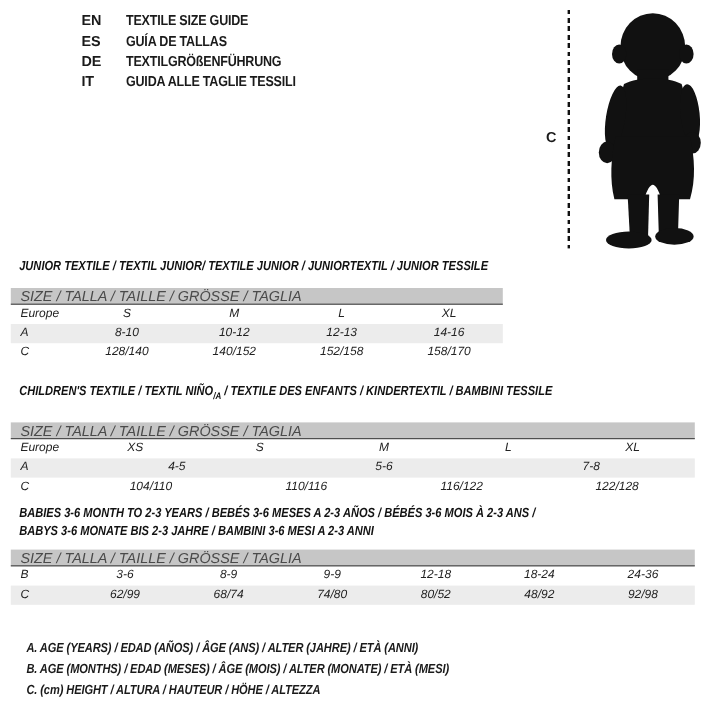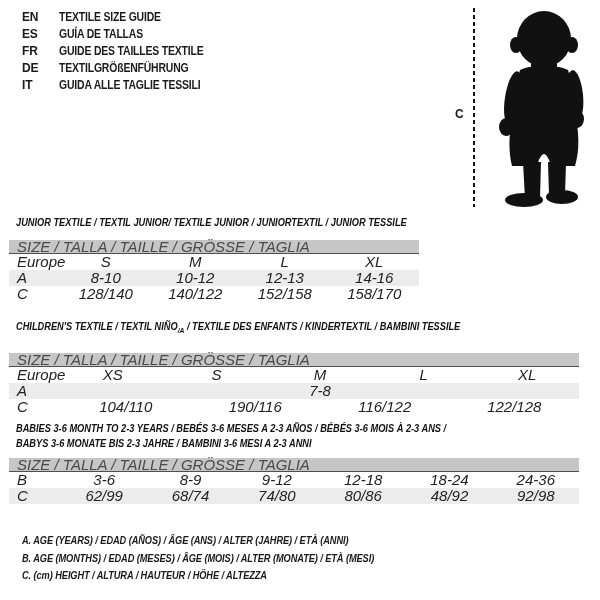--- a/index.html
+++ b/index.html
@@ -8,21 +8,21 @@
     font-family: "Liberation Sans", sans-serif;
     background:#ffffff;
     color:#1a1a1a;
     position:relative;
     overflow:hidden;
   }
   .page { position:absolute; left:0; top:0; width:600px; height:600px; background:#fff; }
 
   
   .lang-list { position:absolute; left:22px; top:9px; }
-  .lang-row { display:flex; height:17px; line-height:17px; font-weight:bold; font-size:12px; white-space:nowrap; }
+  .lang-row { display:flex; height:17px; line-height:17px; font-weight:bold; font-size:12px; white-space:nowrap;margin-left:46px; }
   .lang-code { width:37px; flex:none; letter-spacing:-0.2px; }
   .lang-title { display:inline-block; transform:scaleX(0.87); transform-origin:left center; letter-spacing:-0.2px; }
 
   
   .measure-line {
     position:absolute; left:473px; top:8px; width:2px; height:199px;
     background:repeating-linear-gradient(to bottom, #111 0px, #111 4px, transparent 4px, transparent 7px);
   }
   .measure-label { position:absolute; left:455px; top:107px; font-weight:bold; font-size:12px; }
   .baby-svg { position:absolute; left:486px; top:8px; width:112px; height:200px; }
@@ -31,24 +31,24 @@
   .table-section { position:absolute; left:9px;font-style:italic; }
   .tbl-title {
     font-weight:bold; font-size:11px; color:#111; line-height:13px;
     margin-left:7px; white-space:nowrap;
     transform:scaleX(0.84); transform-origin:left top;
   }
   .tbl-title sub { font-size:8px; }
   .size-grid { width:100%; }
   .thead {
     height:14px; line-height:14px; background:#c6c6c6; color:#4a4a4a;
-    font-size:15px; padding-left:8px; border-bottom:1.5px solid #4f4f4f;
+    font-size:12px; padding-left:8px; border-bottom:1.5px solid #4f4f4f;
     white-space:nowrap;
   }
-  .trow { display:flex; height:16px; line-height:16px; font-size:15px; color:#222; }
+  .trow { display:flex; height:16px; line-height:16px; font-size:10px; color:#222; }
   .trow.shaded { background:#ececec; }
   .tlabel { width:52px; padding-left:8px; flex:none; }
   .tcell { flex:1; text-align:center; }
 
   #junior-section   { top:216px; width:410px; }
   #junior-section   .size-grid { margin-top:11px; }
   #children-section { top:320px; width:570px; }
   #children-section .size-grid { margin-top:16px; }
   #babies-section   { top:421px; width:570px; }
   #babies-section   .tbl-title { line-height:15px; }
@@ -68,24 +68,20 @@
 <div class="page">
 
   <div class="lang-list">
     <div class="lang-row">
       <span class="lang-code">EN</span>
       <span class="lang-title">TEXTILE SIZE GUIDE</span>
     </div>
     <div class="lang-row">
       <span class="lang-code">ES</span>
       <span class="lang-title">GUÍA DE TALLAS</span>
-    </div>
-    <div class="lang-row">
-      <span class="lang-code">FR</span>
-      <span class="lang-title">GUIDE DES TAILLES TEXTILE</span>
     </div>
     <div class="lang-row">
       <span class="lang-code">DE</span>
       <span class="lang-title">TEXTILGRÖßENFÜHRUNG</span>
     </div>
     <div class="lang-row">
       <span class="lang-code">IT</span>
       <span class="lang-title">GUIDA ALLE TAGLIE TESSILI</span>
     </div>
   </div>
@@ -125,73 +121,75 @@
         <div class="trow shaded">
           <span class="tlabel">A</span>
           <span class="tcell">8-10</span>
           <span class="tcell">10-12</span>
           <span class="tcell">12-13</span>
           <span class="tcell">14-16</span>
         </div>
         <div class="trow">
           <span class="tlabel">C</span>
           <span class="tcell">128/140</span>
-          <span class="tcell">140/122</span>
+          <span class="tcell">140/152</span>
           <span class="tcell">152/158</span>
           <span class="tcell">158/170</span>
         </div>
       </div>
   </section>
 
   <section id="children-section" class="table-section">
     <h2 class="tbl-title"><span>CHILDREN'S TEXTILE / TEXTIL NIÑO</span><sub>/A</sub><span> / TEXTILE DES ENFANTS / KINDERTEXTIL / BAMBINI TESSILE</span></h2>
     <div class="size-grid">
         <div class="thead">SIZE / TALLA / TAILLE / GRÖSSE / TAGLIA</div>
         <div class="trow">
           <span class="tlabel">Europe</span>
           <span class="tcell">XS</span>
           <span class="tcell">S</span>
           <span class="tcell">M</span>
           <span class="tcell">L</span>
           <span class="tcell">XL</span>
         </div>
         <div class="trow shaded">
           <span class="tlabel">A</span>
+          <span class="tcell">4-5</span>
+          <span class="tcell">5-6</span>
           <span class="tcell">7-8</span>
         </div>
         <div class="trow">
           <span class="tlabel">C</span>
           <span class="tcell">104/110</span>
-          <span class="tcell">190/116</span>
+          <span class="tcell">110/116</span>
           <span class="tcell">116/122</span>
           <span class="tcell">122/128</span>
         </div>
       </div>
   </section>
 
   <section id="babies-section" class="table-section">
     <h2 class="tbl-title">BABIES 3-6 MONTH TO 2-3 YEARS / BEBÉS 3-6 MESES A 2-3 AÑOS / BÉBÉS 3-6 MOIS À 2-3 ANS /</h2>
     <h2 class="tbl-title">BABYS 3-6 MONATE BIS 2-3 JAHRE / BAMBINI 3-6 MESI A 2-3 ANNI</h2>
     <div class="size-grid">
         <div class="thead">SIZE / TALLA / TAILLE / GRÖSSE / TAGLIA</div>
         <div class="trow">
           <span class="tlabel">B</span>
           <span class="tcell">3-6</span>
           <span class="tcell">8-9</span>
-          <span class="tcell">9-12</span>
+          <span class="tcell">9-9</span>
           <span class="tcell">12-18</span>
           <span class="tcell">18-24</span>
           <span class="tcell">24-36</span>
         </div>
         <div class="trow shaded">
           <span class="tlabel">C</span>
           <span class="tcell">62/99</span>
           <span class="tcell">68/74</span>
           <span class="tcell">74/80</span>
-          <span class="tcell">80/86</span>
+          <span class="tcell">80/52</span>
           <span class="tcell">48/92</span>
           <span class="tcell">92/98</span>
         </div>
       </div>
   </section>
 
   <div class="footnotes">
     <div class="footnote">A. AGE (YEARS) / EDAD (AÑOS) / ÂGE (ANS) / ALTER (JAHRE) / ETÀ (ANNI)</div>
     <div class="footnote">B. AGE (MONTHS) / EDAD (MESES) / ÂGE (MOIS) / ALTER (MONATE) / ETÀ (MESI)</div>
     <div class="footnote">C. (cm) HEIGHT / ALTURA / HAUTEUR / HÖHE / ALTEZZA</div>

